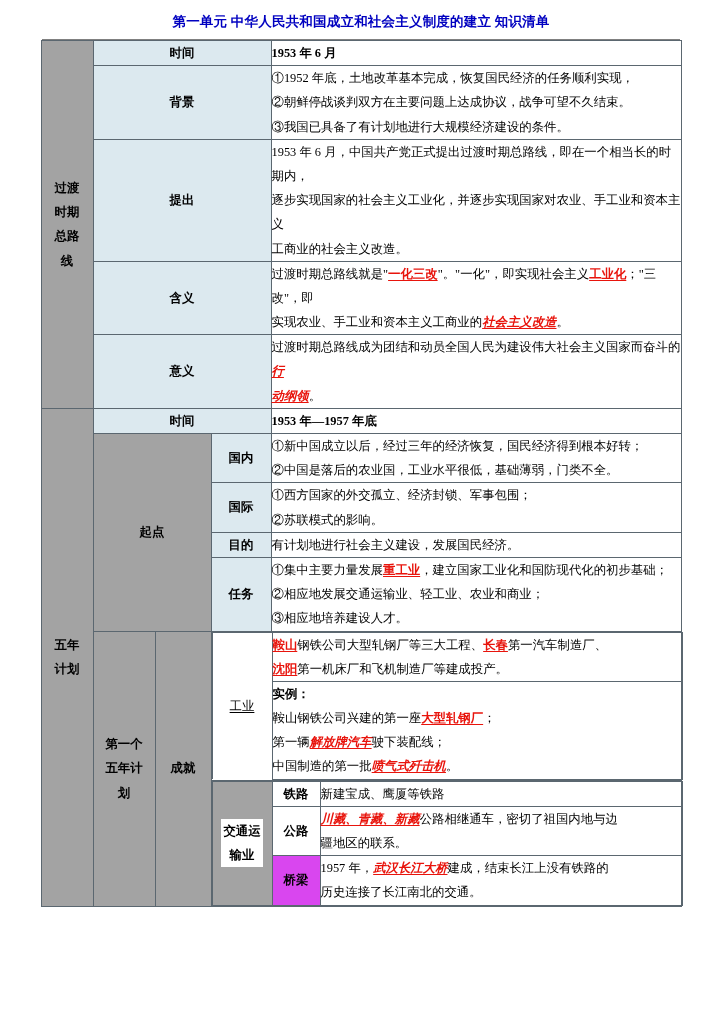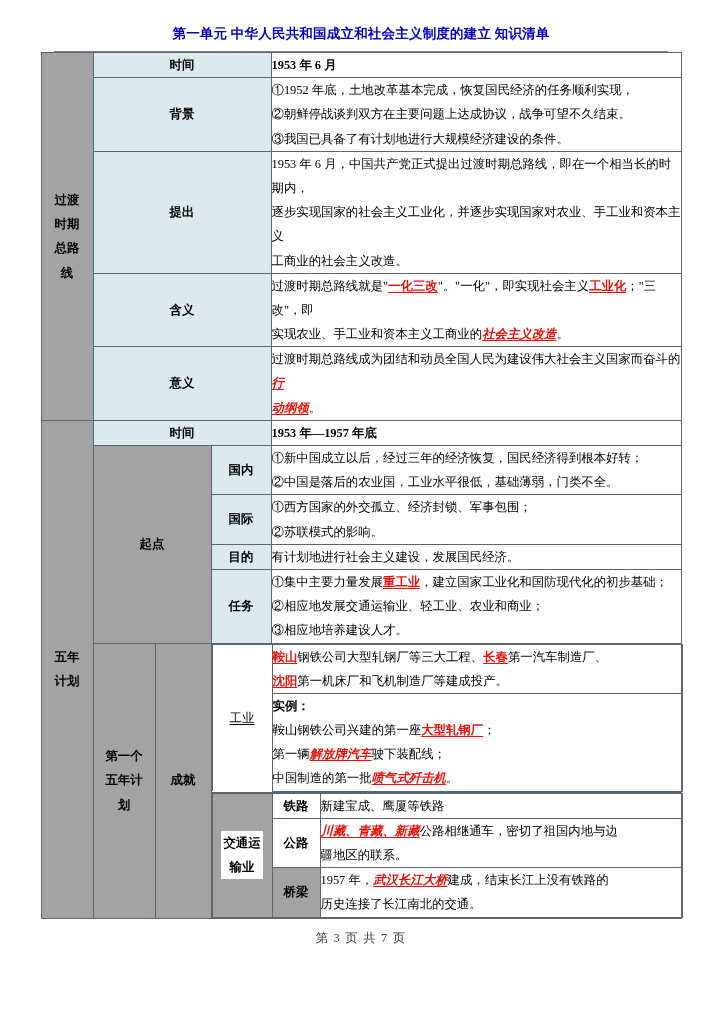--- a/index.html
+++ b/index.html
@@ -12,21 +12,21 @@
     height: 1024px;
     font-family: "Liberation Serif", "DejaVu Serif", serif;
     color: #000000;
     position: relative;
     overflow: hidden;
   }
   .page {
     width: 722px;
     height: 1024px;
     box-sizing: border-box;
-    padding: 12px;
+    padding: 0;
     position: relative;
     border-radius: 16px;
   }
   .doc-header {
     text-align: center;
     font-size: 13.5px;
     font-weight: bold;
     color: #0000c0;
     padding-top: 13px;
     letter-spacing: 0.2px;
@@ -285,29 +285,28 @@
                 </td>
               </tr>
               <tr>
                 <td class="hdr" style="background:#ffffff;">公路</td>
                 <td class="body-cell no-right">
                   <p><span class="red-ui">川藏、青藏、新藏</span><span>公路相继通车，密切了祖国内地与边</span></p>
                   <p>疆地区的联系。</p>
                 </td>
               </tr>
               <tr>
-                <td class="hdr no-bottom" style="background:#a3a3a3;">桥梁</td>
+                <td class="hdr no-bottom" style="background:#d946ef;">桥梁</td>
                 <td class="body-cell no-right no-bottom">
                   <p><span>1957 年，</span><span class="red-ui">武汉长江大桥</span><span>建成，结束长江上没有铁路的</span></p>
                   <p>历史连接了长江南北的交通。</p>
                 </td>
               </tr>
             </tbody>
           </table>
         </td>
       </tr>
 
     </tbody>
   </table>
 
-  <div class="footer">第 3 页 共 7 页</div>
 
 </div>
 
 </body></html>

